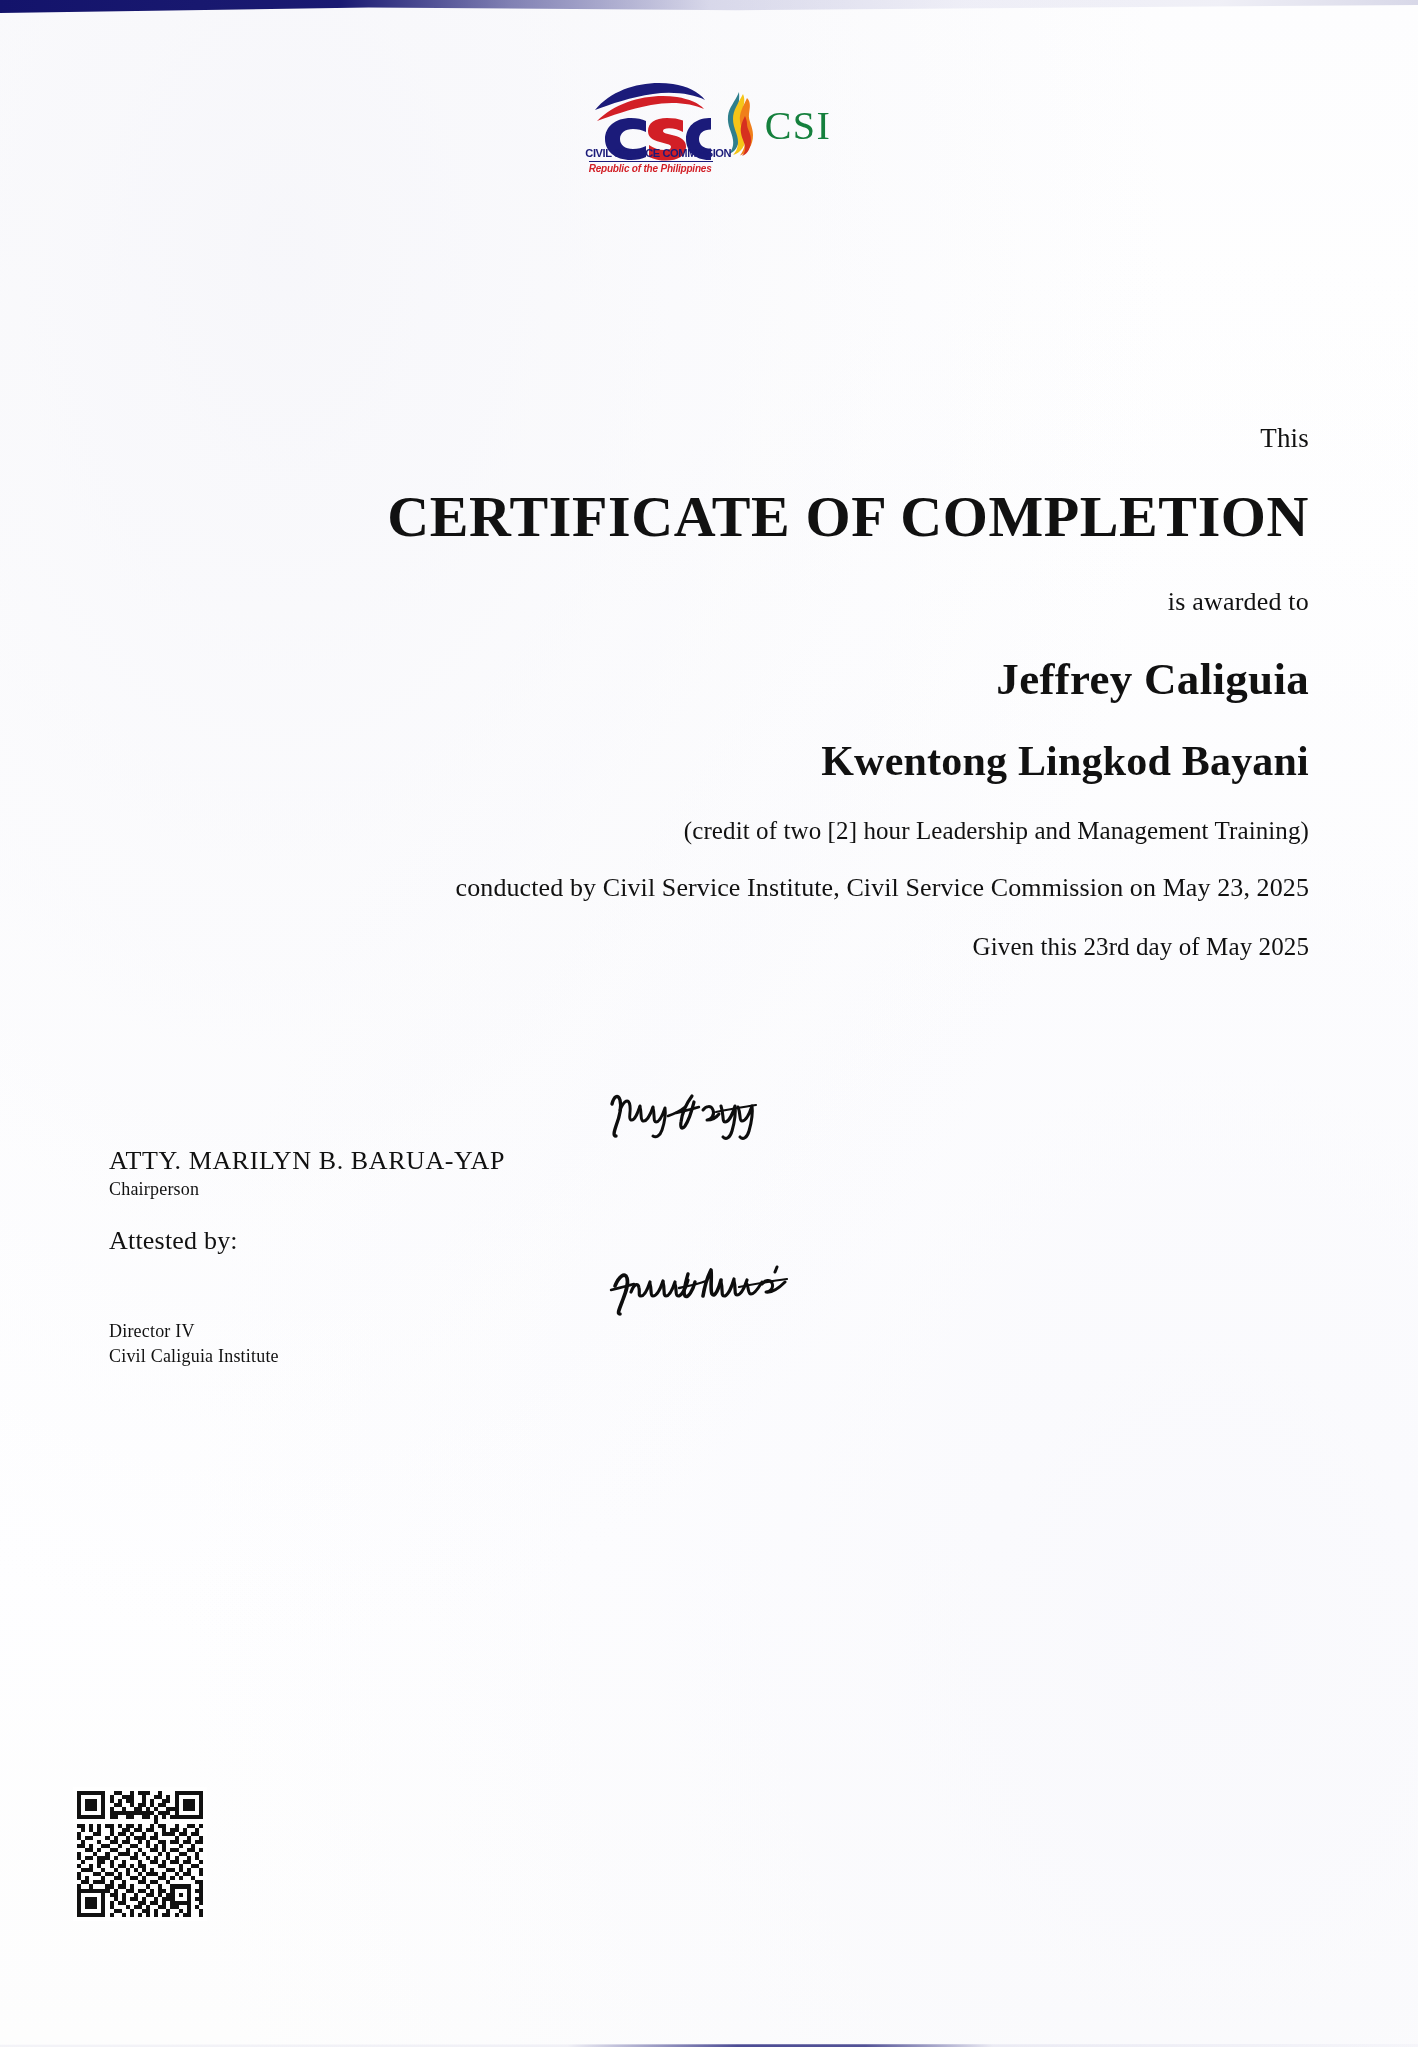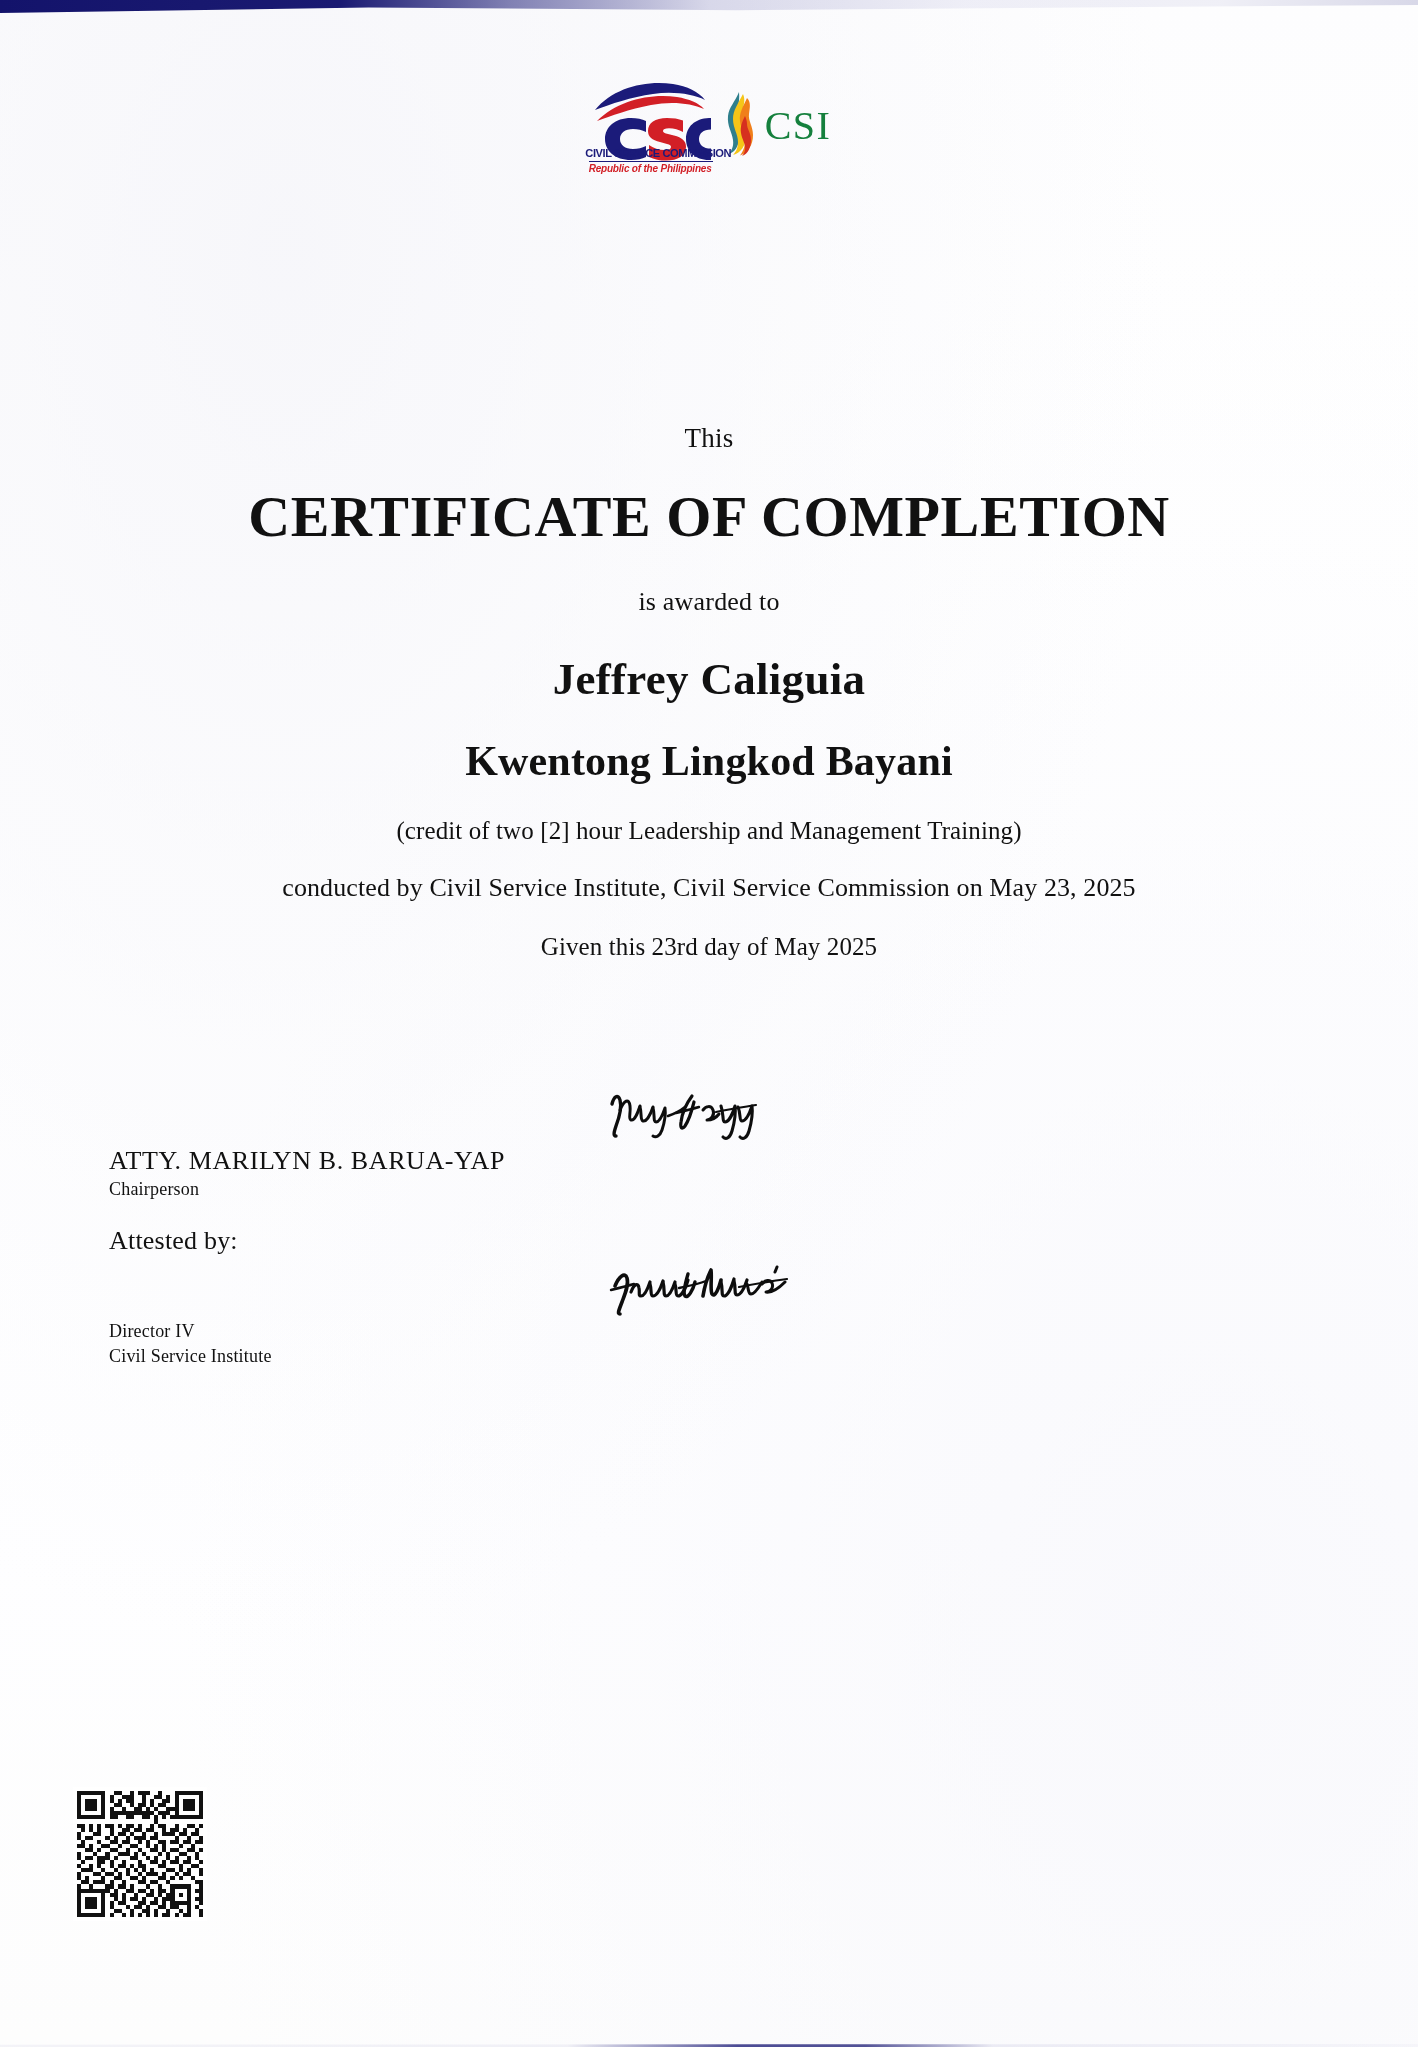--- a/index.html
+++ b/index.html
@@ -124,21 +124,21 @@
     color: #15803d;
     margin-bottom: 10px;
   }
 
   
   .cert-body {
     position: absolute;
     top: 424px;
     left: 109px;
     width: 1200px;
-    text-align: center;
+    text-align: right;
   }
 
   .line { margin: 0; }
 
   .word-this {
     font-size: 27px;
     line-height: 1.1;
     letter-spacing: 0.2px;
   }
 
@@ -341,21 +341,21 @@
           <path d="M112 22 C 114 30, 112 36, 115 36 C 119 36, 123 26, 125 19" stroke-width="3.2"></path>
           <path d="M125 21 C 127 29, 125 35, 128 35 C 132 35, 136 26, 138 20" stroke-width="3.2"></path>
           <path d="M138 24 C 140 30, 139 34, 142 34 C 146 34, 150 27, 153 22" stroke-width="3"></path>
           <path d="M153 24 C 156 20, 161 19, 163 23 C 165 28, 161 32, 157 32 C 163 33, 170 28, 176 22" stroke-width="3"></path>
           <path d="M166 12 L 168 7" stroke-width="3"></path>
           <path d="M130 27 C 146 24, 162 21, 178 19" stroke-width="2.2"></path>
         </g>
       </svg>
     </div>
     <div class="sig-role">Director IV</div>
-    <div class="sig-role">Civil Service Institute</div>
+    <div class="sig-role">Civil Caliguia Institute</div>
   </div>
 
   <div class="qr-wrap">
     <svg viewBox="0 0 33 33" shape-rendering="crispEdges" xmlns="http://www.w3.org/2000/svg" aria-hidden="true">
       <rect width="33" height="33" fill="#ffffff"></rect>
       <g fill="#111111">
 
         <rect x="1" y="1" width="7" height="1"></rect>
           <rect x="1" y="7" width="7" height="1"></rect>
         <rect x="1" y="1" width="1" height="7"></rect>

